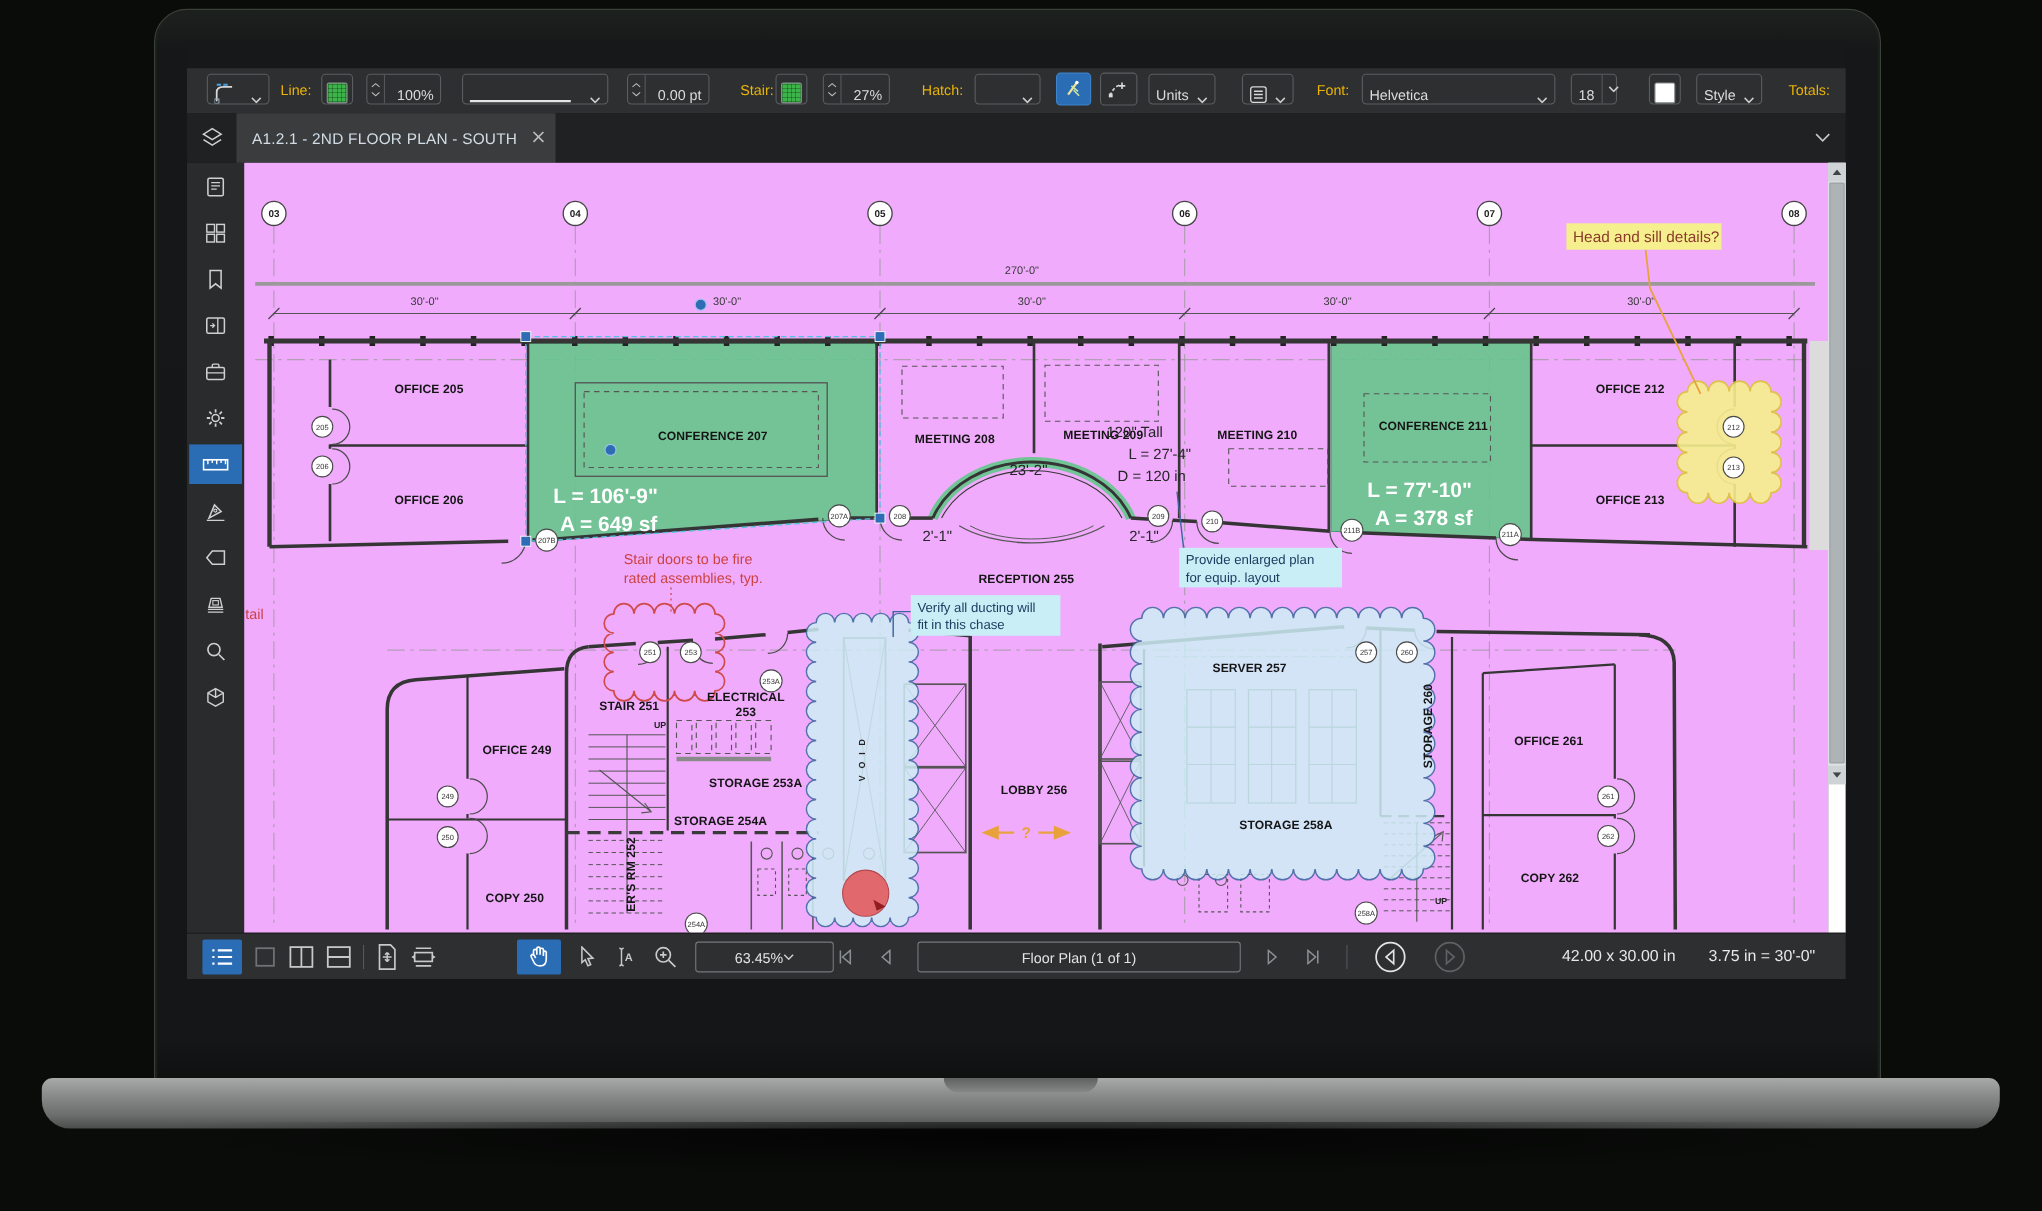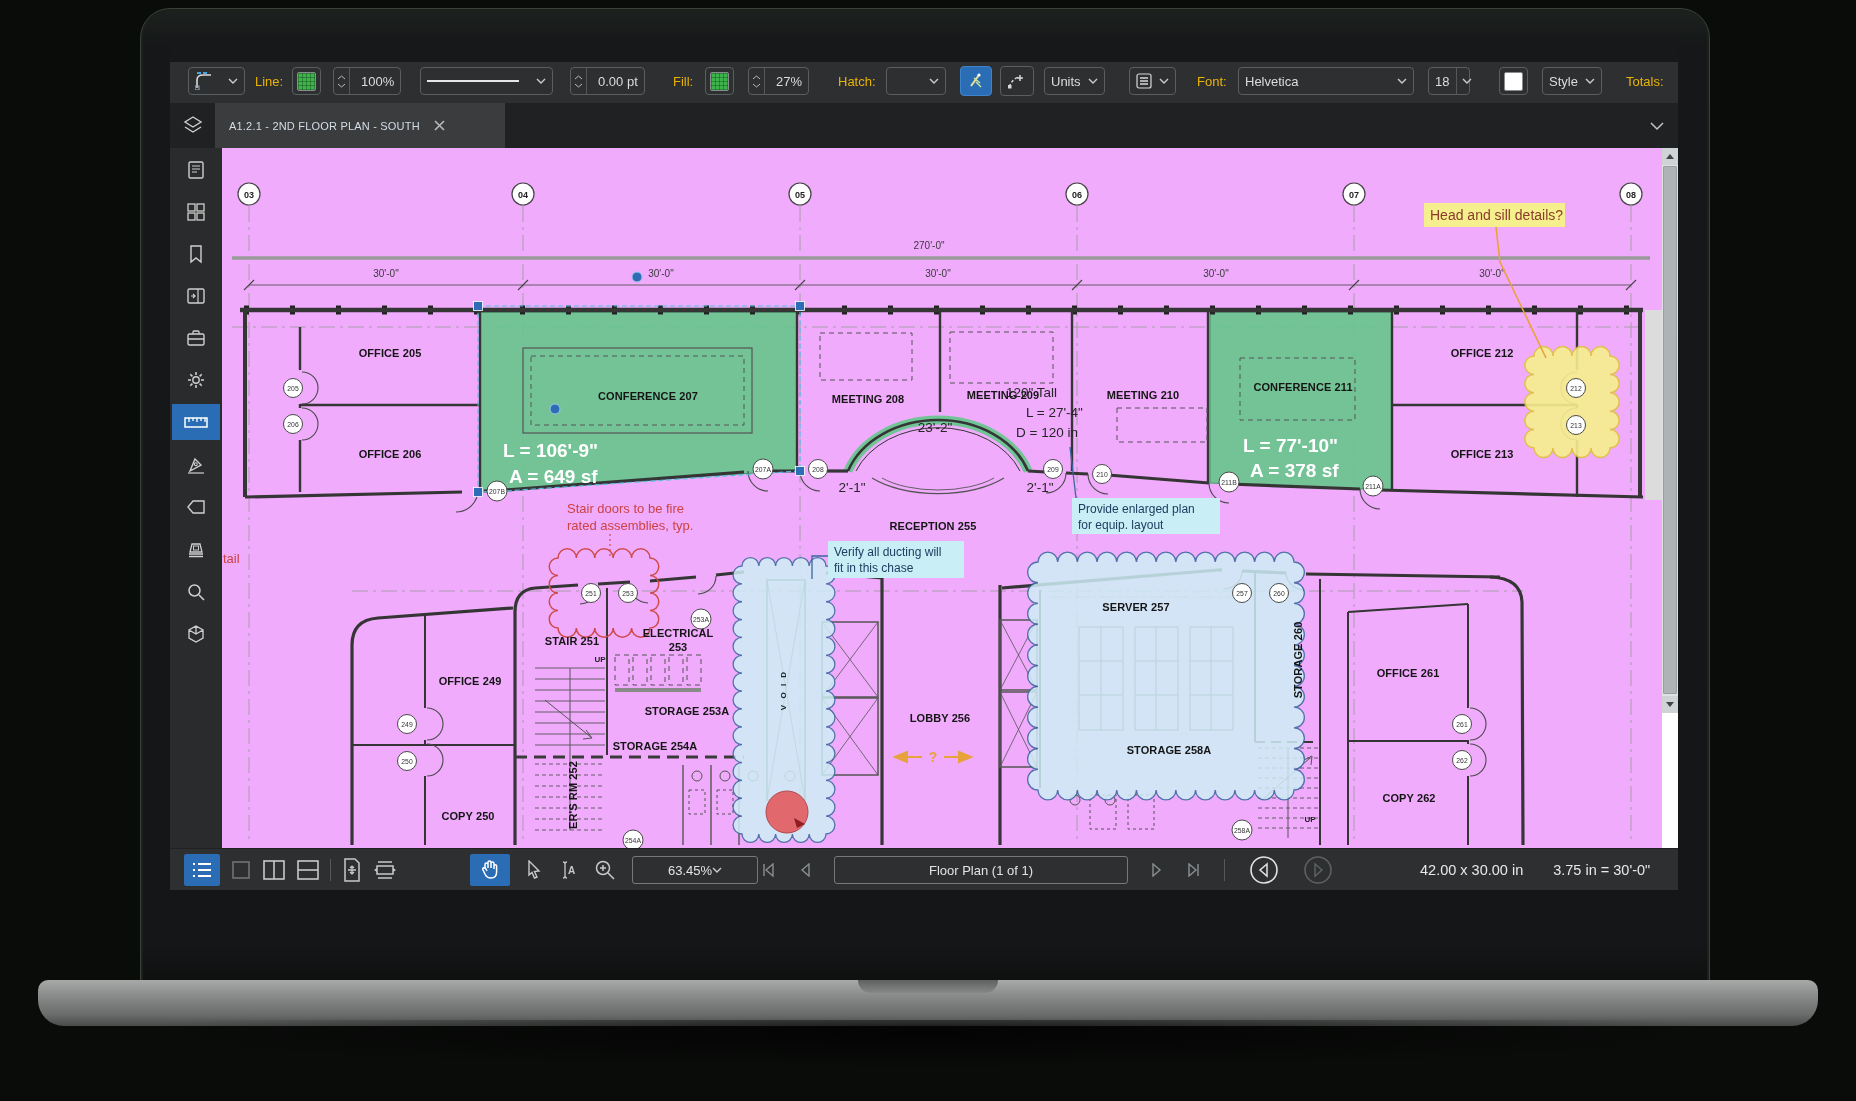--- a/index.html
+++ b/index.html
@@ -9,35 +9,35 @@
   .screen{position:absolute;left:170px;top:37px;width:1508px;height:853px;background:#161819;overflow:hidden;}
   .base{position:absolute;left:38px;top:980px;width:1780px;height:46px;background:linear-gradient(180deg,#a8aaa9 0%,#8d8f8e 30%,#6a6c6b 75%,#4a4c4b 100%);border-radius:10px 10px 26px 26px;}
   .base-notch{position:absolute;left:858px;top:980px;width:140px;height:13px;background:linear-gradient(180deg,#5f6160,#868887);border-radius:0 0 60px 60px;}
   .base-shadow{position:absolute;left:120px;top:1020px;width:1616px;height:70px;background:radial-gradient(ellipse 50% 50% at 50% 20%,rgba(0,0,0,.75),rgba(0,0,0,0));}
   
   .menubar{position:absolute;left:0;top:0;width:100%;height:25px;background:#060606;}
   .menubar span{position:absolute;top:4px;font-size:14px;color:#e9e9e9;cursor:default;}
   
   .toolbar{position:absolute;left:0;top:25px;width:100%;height:41px;background:#2d2f30;border-bottom:1px solid #1e1f20;color:#dcdcdc;font-size:13px;}
   .tb{position:absolute;top:5px;height:28px;display:flex;align-items:center;}
-  .ctl{display:flex;align-items:center;height:28px;border:1px solid #5b5e60;border-radius:4px;background:#2d2f30;box-sizing:border-box;padding:0 6px;gap:5px;}
+  .ctl{display:flex;align-items:flex-end;height:28px;border:1px solid #5b5e60;border-radius:4px;background:#2d2f30;box-sizing:border-box;padding:0 6px;gap:5px;}
   .lbl{color:#eab308;}
   .swatch{width:17px;height:17px;border:1px solid #8a8d8f;border-radius:2px;}
   .sw-green{background:#3cb44a;background-image:repeating-linear-gradient(0deg,rgba(0,0,0,.25) 0 1px,transparent 1px 4px),repeating-linear-gradient(90deg,rgba(0,0,0,.25) 0 1px,transparent 1px 4px);}
   .sw-white{background:#ffffff;}
   .spin{display:flex;flex-direction:column;justify-content:center;gap:3px;padding:0 3px;border-right:1px solid #55585a;height:100%;}
   .spin svg{display:block;}
   .val{padding:0 6px;white-space:nowrap;}
   .chv{margin-left:2px;display:flex;align-items:center;}
   .bluebtn{width:30px;height:28px;border-radius:4px;background:#2a6db5;display:flex;align-items:center;justify-content:center;border:1px solid #3e84cc;}
   .icobtn{width:32px;height:28px;border:1px solid #5b5e60;border-radius:4px;display:flex;align-items:center;justify-content:center;background:#2d2f30;}
   
   .tabbar{position:absolute;left:0;top:66px;width:100%;height:45px;background:#1f2122;}
   .tab{position:absolute;left:45px;top:0;width:290px;height:45px;background:#3a3c3e;display:flex;align-items:center;padding:0 14px;box-sizing:border-box;gap:14px;}
-  .tab .ttl{font-size:11px;color:#d3dde6;letter-spacing:.2px;white-space:nowrap;}
+  .tab .ttl{font-size:14px;color:#d3dde6;letter-spacing:.2px;white-space:nowrap;}
   .tabicon{position:absolute;left:12px;top:11px;}
   .tab-chev{position:absolute;right:14px;top:14px;}
   
   .main{position:absolute;left:0;top:111px;width:100%;height:700px;}
   .sidebar{position:absolute;left:0;top:0;width:52px;height:700px;background:#292b2c;border-right:1px solid #1d1e1f;}
   .sbi{position:absolute;left:8px;width:36px;height:36px;display:flex;align-items:center;justify-content:center;border-radius:2px;}
   .sbi.active{background:#2a6db5;left:2px;width:48px;border-radius:0;}
   .canvas{position:absolute;left:52px;top:0;width:1440px;height:700px;background:#f0abfc;overflow:hidden;}
   .canvas svg{position:absolute;left:0;top:0;width:1440px;height:700px;}
   .vscroll{position:absolute;left:1492px;top:0;width:16px;height:700px;background:#ffffff;}
@@ -134,21 +134,21 @@
                 <path d="M1 4 L4.5 1 L8 4" stroke="#bbb" fill="none"></path>
               </svg>
               <svg width="9" height="5">
                 <path d="M1 1 L4.5 4 L8 1" stroke="#bbb" fill="none"></path>
               </svg>
             </span>
         <span class="val">0.00 pt</span>
           </div>
         </div>
       <div class="tb" style="left:503px">
-          <span class="lbl">Fill:</span>
+          <span class="lbl">Stair:</span>
         </div>
       <div class="tb" style="left:535px">
           <div class="ctl" style="padding:0 4px">
             <span class="swatch sw-green"></span>
           </div>
         </div>
       <div class="tb" style="left:578px">
           <div class="ctl" style="padding:0">
         <span class="spin">
               <svg width="9" height="5">

